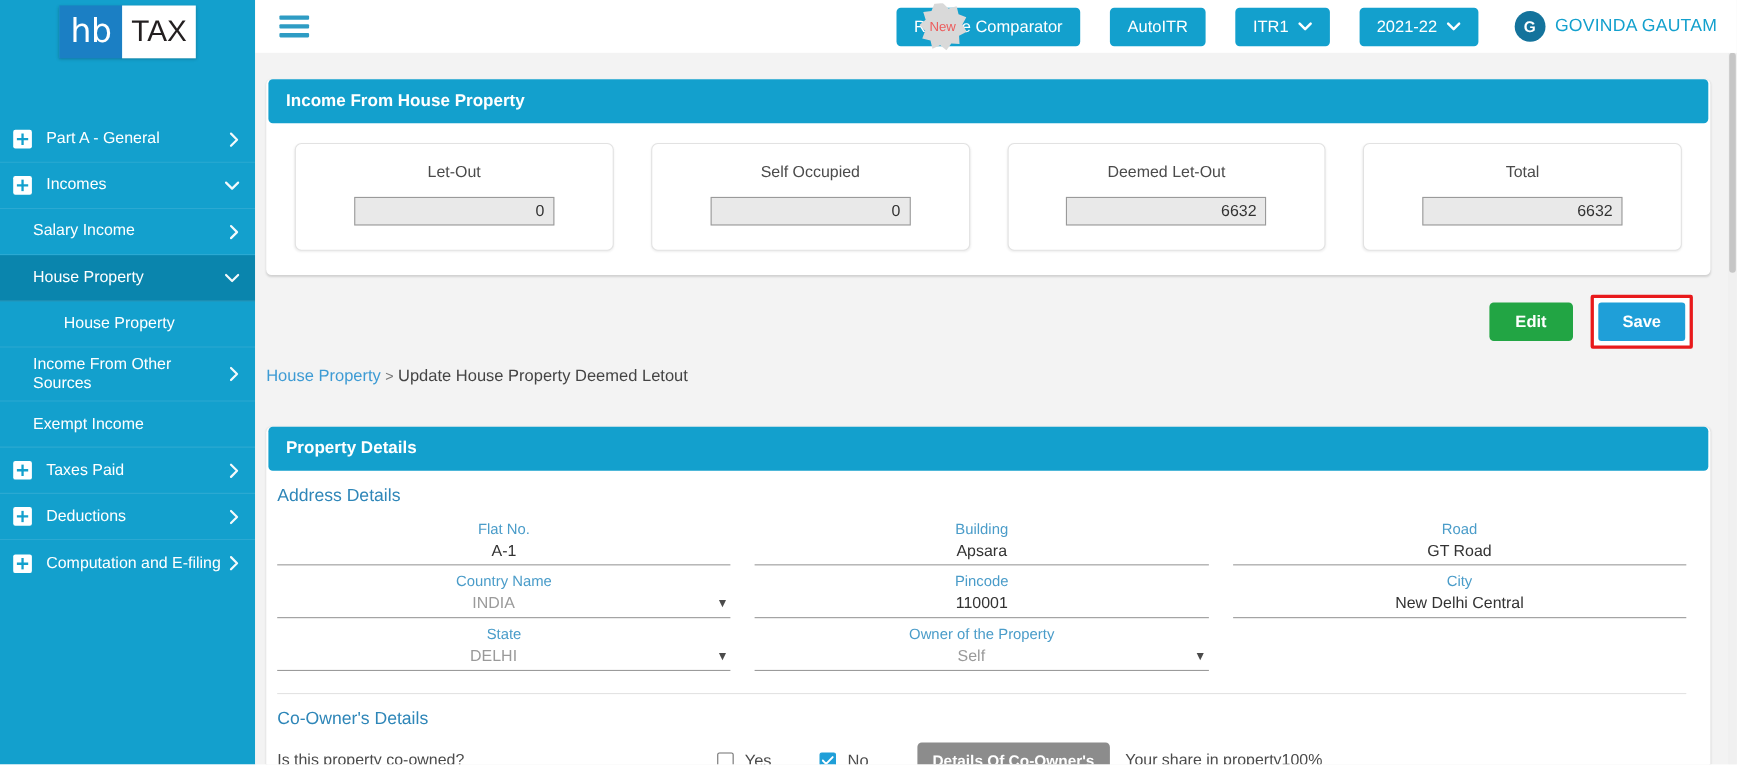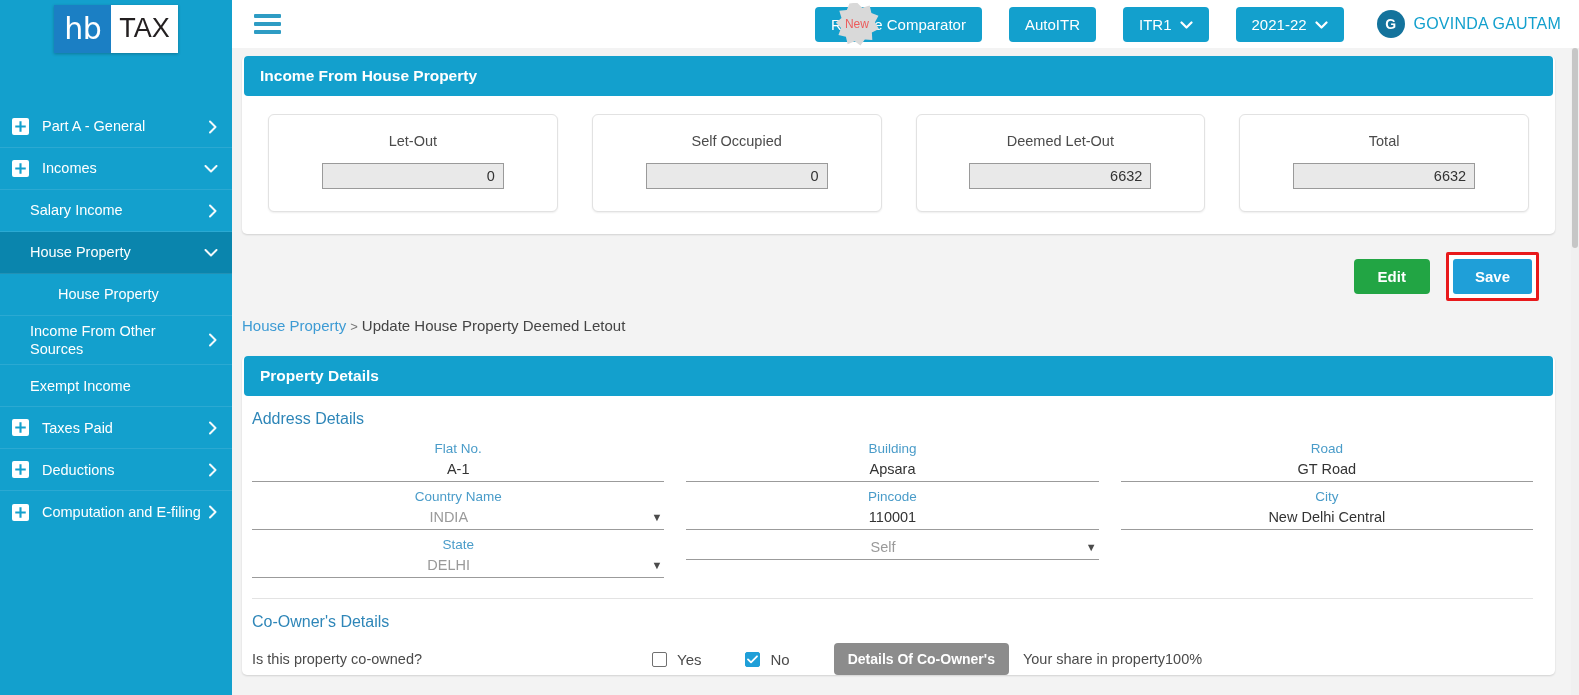--- a/index.html
+++ b/index.html
@@ -107,21 +107,21 @@
   .content { position: absolute; top: 48px; left: 0; right: 0; bottom: 0; overflow: hidden; }
   .scroll-track {
     position: absolute; top: 0; right: 0; width: 8px; bottom: 0; background: #f0f0f0;
   }
   .scroll-thumb {
     position: absolute; top: 0; right: 1px; width: 6px; height: 200px;
     background: #c6c6c6; border-radius: 3px;
   }
 
   .panel {
-    background: #fff; border-radius: 5px; margin: 8px 24px 0 10px;
+    background: #fff; border-radius: 5px; margin: 24px 24px 0 10px;
     box-shadow: 0 1px 2px rgba(0,0,0,0.14);
     position: relative;
   }
   .panel-header {
     background: #13a0cd; color: #fff;
     font-size: 15.5px; font-weight: bold;
     padding: 11px 16px; border-radius: 4px;
     margin: 0 2px;
   }
   .cards-row {
@@ -455,20 +455,21 @@
 
             <div class="field">
               <div class="field-label">State</div>
               <div class="field-line placeholder">
                 <span class="val">DELHI</span>
                 <span class="sel-caret">▼</span>
               </div>
             </div>
 
             <div class="field">
+              <div class="field-label">Owner of the Property</div>
               <div class="field-line placeholder">
                 <span class="val">Self</span>
                 <span class="sel-caret">▼</span>
               </div>
             </div>
 
           </div>
 
           <div class="divider"></div>
 

